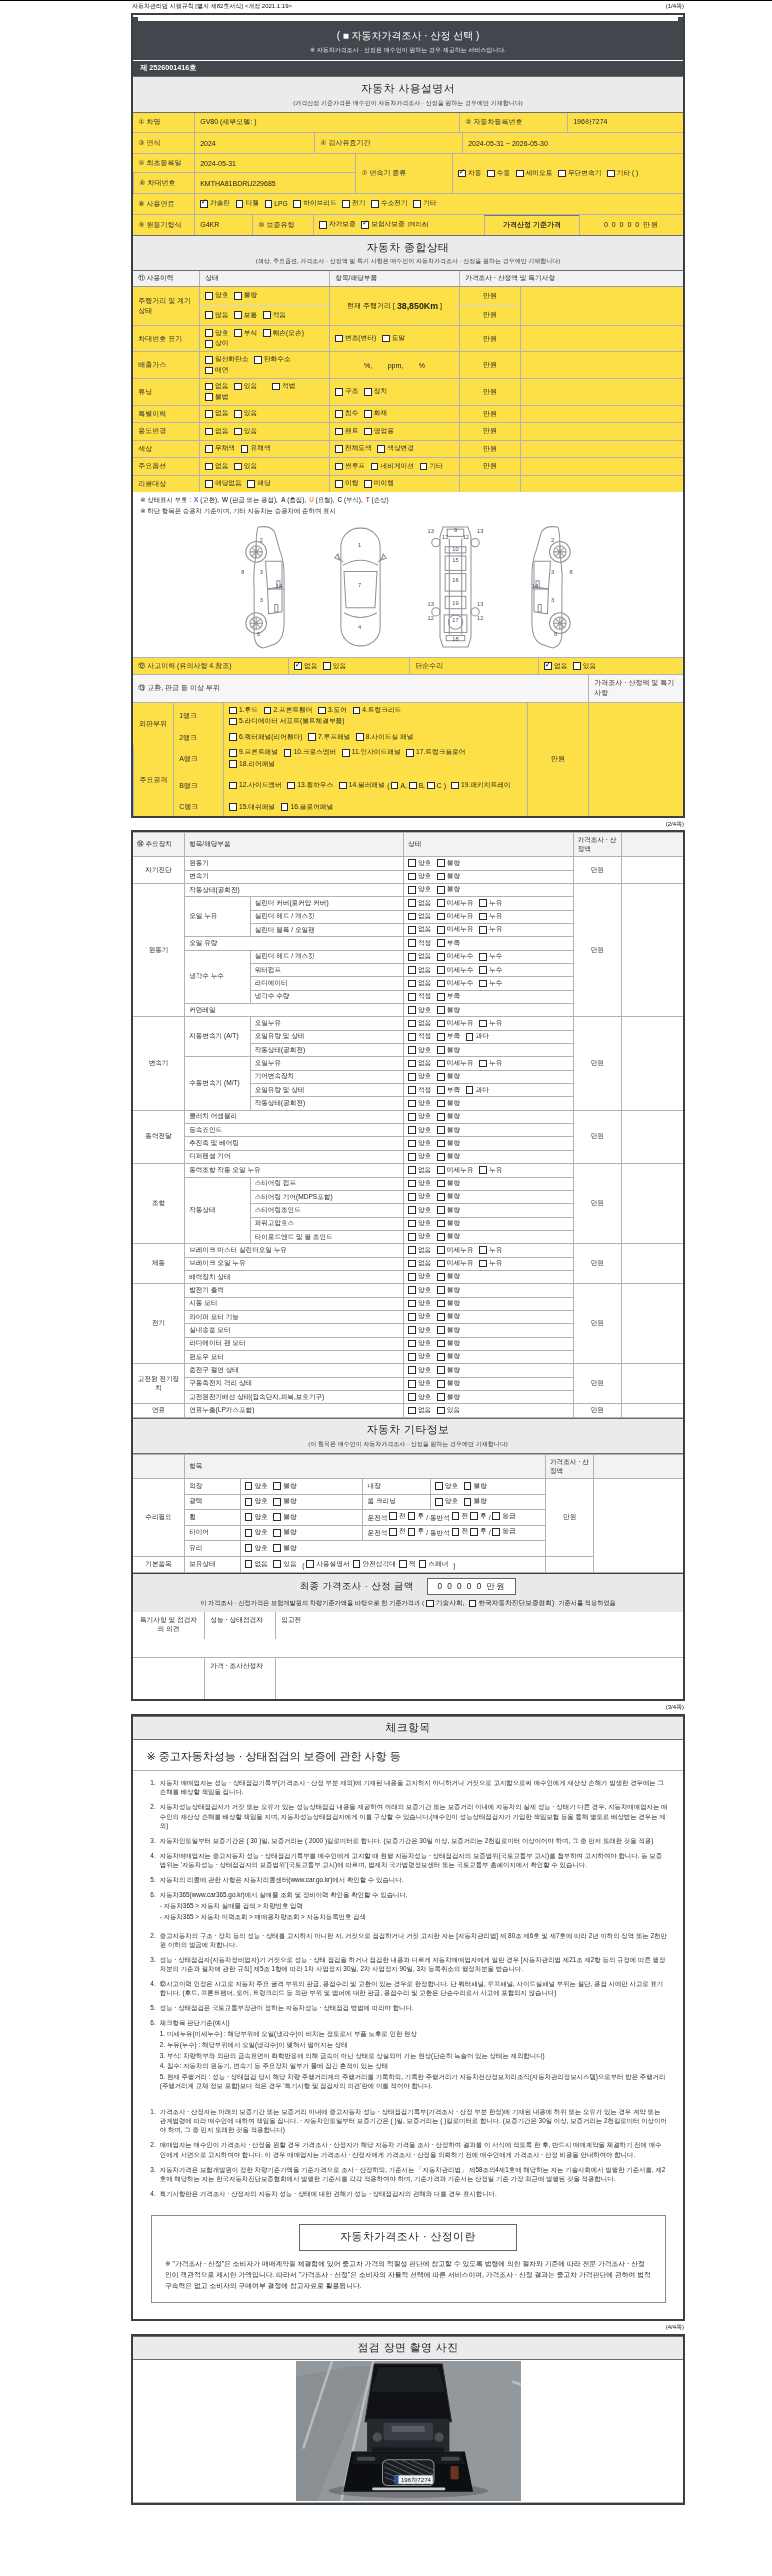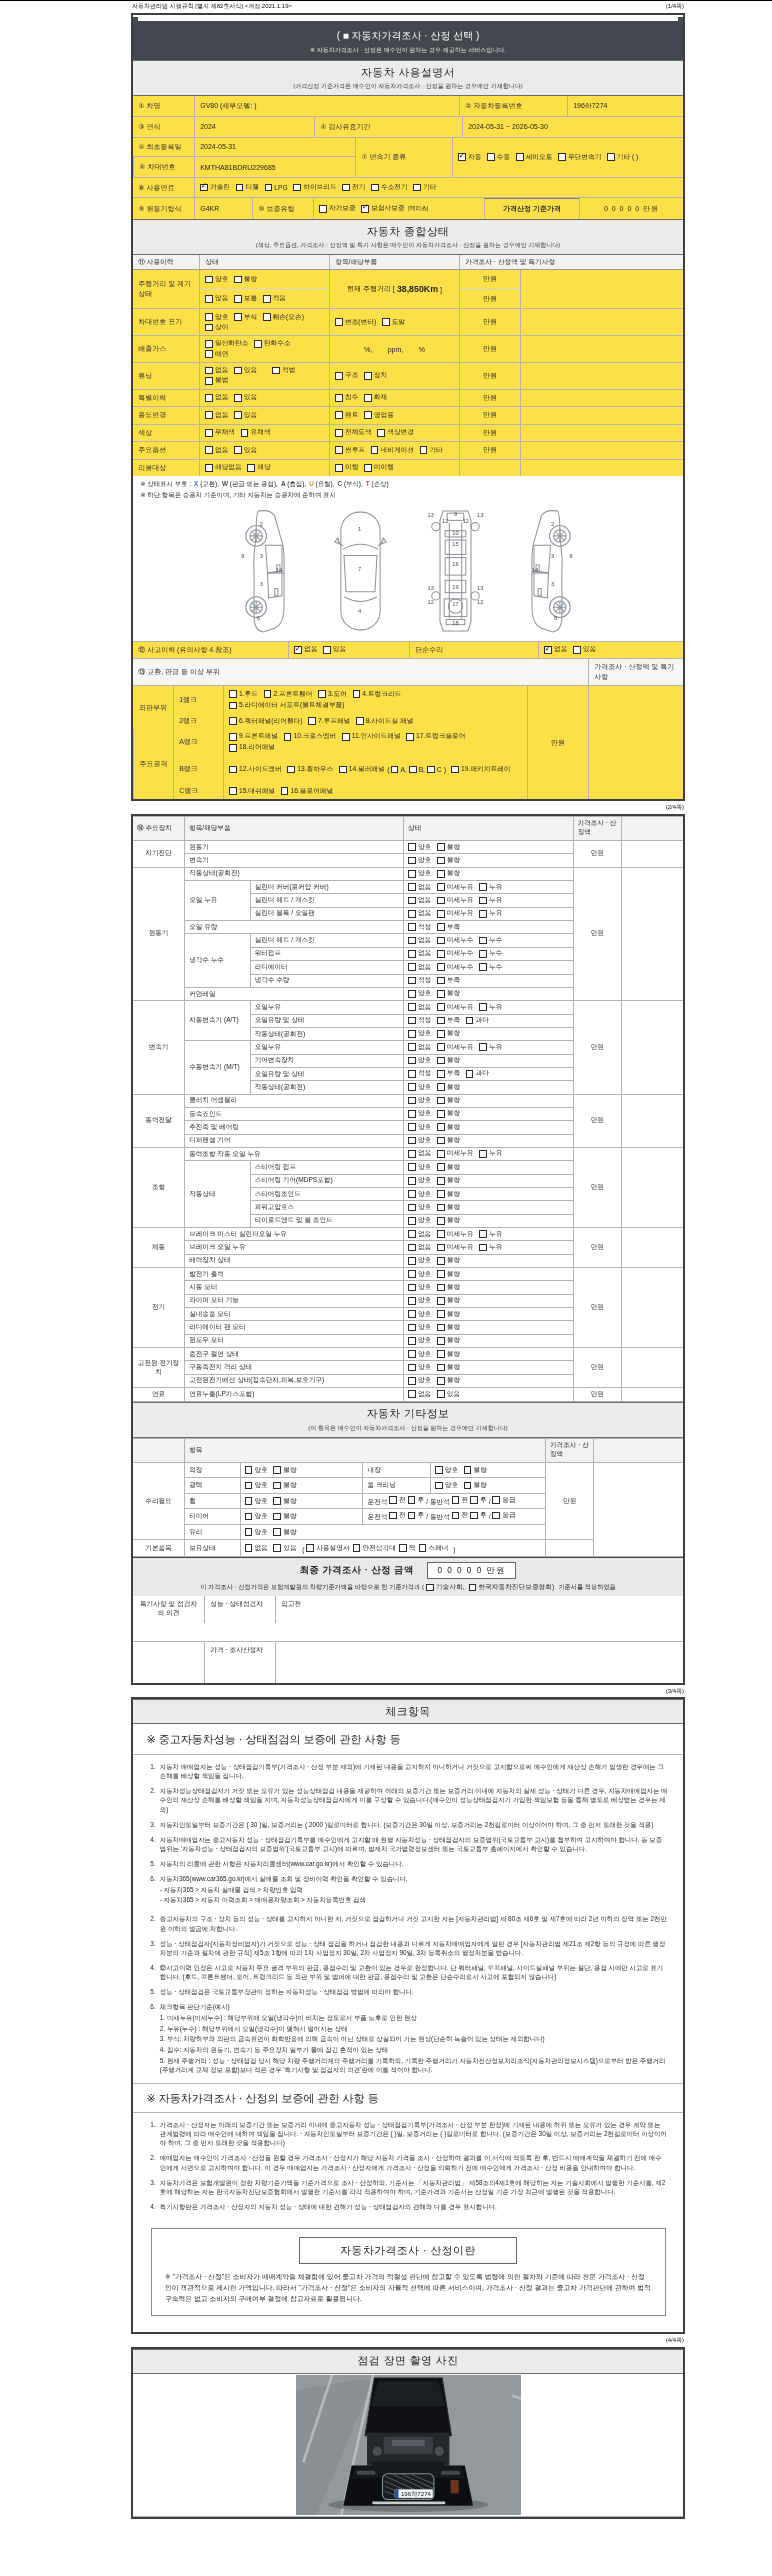--- a/index.html
+++ b/index.html
@@ -49,21 +49,21 @@
 .dtable th,.otable th{background:#f2f2f2;font-weight:normal;text-align:left;padding:2.6px 4.1px}
 .dtable td{height:12px}
 .dtable tr td:first-child,.dtable tr th:first-child,.otable tr td:first-child,.otable tr th:first-child{border-left:none}
 .dtable tr td:last-child,.dtable tr th:last-child,.otable tr td:last-child,.otable tr th:last-child{border-right:none}
 .gcell{text-align:center;color:#222}
 .pcell{text-align:center;color:#333}
 .group-start td{border-top:0.5px solid #7d7d7d}
 
 .finalband{background:#e9e9e9;border-top:1px solid #3b3f45;padding:4.1px 5.2px;text-align:center}
 .finalrow{display:flex;align-items:center;justify-content:center;gap:13.4px}
-.finallab{font-size:9.3px;font-weight:bold;letter-spacing:0.5px}
+.finallab{font-size:9.3px;font-weight:normal;letter-spacing:0.5px}
 .finalval{border:0.5px solid #666;background:#fff;padding:2.1px 9.3px;font-size:8.2px;letter-spacing:1.5px}
 .finalnote{font-size:6.2px;margin-top:3.6px;display:flex;justify-content:center;align-items:center;gap:2.1px;flex-wrap:wrap}
 
 .oprow{display:grid;grid-template-columns:71px 71px 1fr;border-bottom:0.5px solid #b3b3b3}
 .opcell{border-left:0.5px solid #b3b3b3;padding:4.1px 5.2px;font-size:6.7px;display:flex;align-items:flex-start}
 .oprow .opcell:first-child{border-left:none}
 
 .nwrap{padding:2.1px 0 7.2px 0}
 .nsubhead{font-size:11px;padding:6.2px 13.4px;border-bottom:0.5px solid #b3b3b3}
 .nlist{padding:7.2px 15.5px 3.1px 12.4px}
@@ -87,20 +87,21 @@
     <span>자동차관리법 시행규칙 [별지 제82호서식] &lt;개정 2021.1.19&gt;</span>
     <span>(1/4쪽)</span>
   </div>
 
   <div class="block">
     <div class="titlebar">
       <div class="whitebar"></div>
       <div class="t2">( ■ 자동차가격조사 · 산정 선택 )</div>
       <div class="t3">※ 자동차가격조사 · 산정은 매수인이 원하는 경우 제공하는 서비스입니다.</div>
     </div>
+    <div class="docno">제 2526001416호</div>
 
     <div class="sechead">
       <div class="st">자동차 사용설명서</div>
       <div class="ss">(가격산정 기준가격은 매수인이 자동차가격조사 · 산정을 원하는 경우에만 기재합니다)</div>
     </div>
     <div id="basic-table">
         <div class="brow" style="grid-template-columns: 61px 265px 108px 1fr; min-height: 19.6px;">
           <div class="bcell blab">① 차명</div>
           <div class="bcell ">GV80 (세부모델: )</div>
           <div class="bcell blab">② 자동차등록번호</div>
@@ -1450,21 +1451,20 @@
           </div>
           <div class="nitem">
             <div class="nnum">5.</div>
             <div class="ntext">성능 · 상태점검은 국토교통부장관이 정하는 자동차성능 · 상태점검 방법에 따라야 합니다.</div>
           </div>
           <div class="nitem">
             <div class="nnum">6.</div>
             <div class="ntext">체크항목 판단기준(예시)<div class="nsub">1.  미세누유(미세누수) : 해당부위에 오일(냉각수)이 비치는 정도로서 부품 노후로 인한 현상</div><div class="nsub">2.  누유(누수) : 해당부위에서 오일(냉각수)이 맺혀서 떨어지는 상태</div><div class="nsub">3.  부식: 차량하부와 외판의 금속표면이 화학반응에 의해 금속이 아닌 상태로 상실되어 가는 현상(단순히 녹슬어 있는 상태는 제외합니다)</div><div class="nsub">4.  침수: 자동차의 원동기, 변속기 등 주요장치 일부가 물에 잠긴 흔적이 있는 상태</div><div class="nsub">5.  현재 주행거리 : 성능 · 상태점검 당시 해당 차량 주행거리계의 주행거리를 기록하되, 기록한 주행거리가 자동차전산정보처리조직(자동차관리정보시스템)으로부터 받은 주행거리(주행거리계 교체 정보 포함)보다 적은 경우 '특기사항 및 점검자의 의견'란에 이를 적어야 합니다.</div></div>
           </div>
         </div>
-      <div class="nsubhead" style="border-top:0.5px solid #b3b3b3">※ 자동차가격조사 · 산정의 보증에 관한 사항 등</div>
       <div class="nlist" id="nlistC">
           <div class="nitem">
             <div class="nnum">1.</div>
             <div class="ntext">가격조사 · 산정자는 아래의 보증기간 또는 보증거리 이내에 중고자동차 성능 · 상태점검기록부(가격조사 · 산정 부분 한정)에 기재된 내용에 허위 또는 오류가 있는 경우 계약 또는 관계법령에 따라 매수인에 대하여 책임을 집니다.  · 자동차인도일부터 보증기간은 (      )일, 보증거리는 (      )킬로미터로 합니다. (보증기간은 30일 이상, 보증거리는 2천킬로미터 이상이어야 하며, 그 중 먼저 도래한 것을 적용합니다)</div>
           </div>
           <div class="nitem">
             <div class="nnum">2.</div>
             <div class="ntext">매매업자는 매수인이 가격조사 · 산정을 원할 경우 가격조사 · 산정자가 해당 자동차 가격을 조사 · 산정하여 결과를 이 서식에 적도록 한 후, 반드시 매매계약을 체결하기 전에 매수인에게 서면으로 고지하여야 합니다. 이 경우 매매업자는 가격조사 · 산정자에게 가격조사 · 산정을 의뢰하기 전에 매수인에게 가격조사 · 산정 비용을 안내하여야 합니다.</div>
           </div>
           <div class="nitem">

